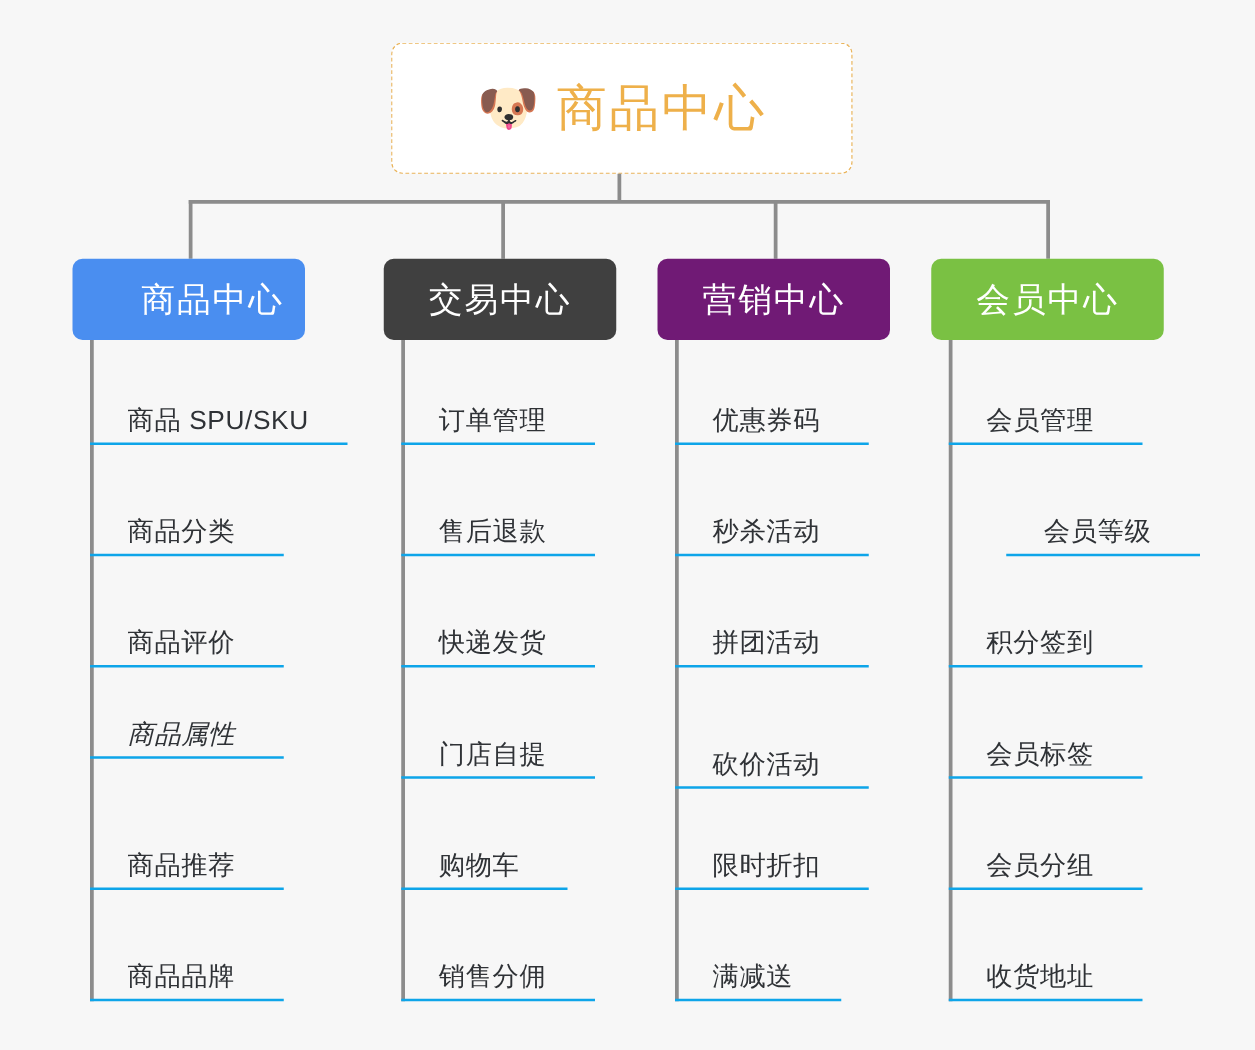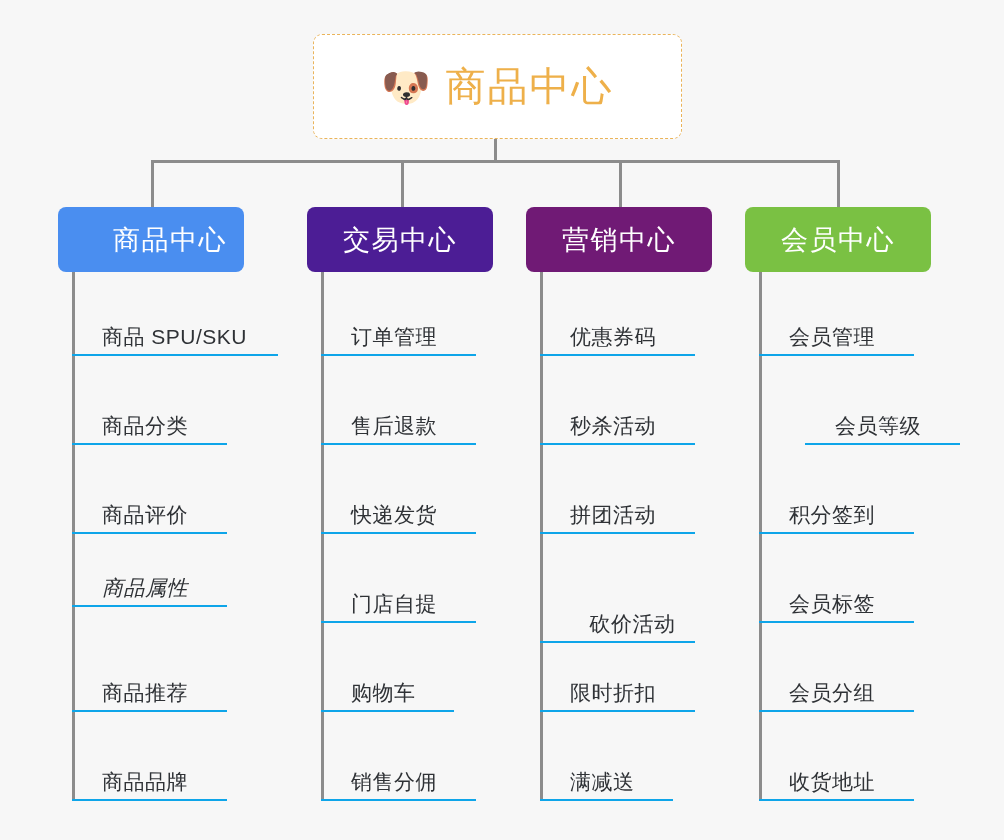--- a/index.html
+++ b/index.html
@@ -139,21 +139,21 @@
     </div>
     <div class="leaf" style="top:461px;width:155px;">
       <span class="leaf-label">商品推荐</span>
     </div>
     <div class="leaf" style="top:550px;width:155px;">
       <span class="leaf-label">商品品牌</span>
     </div>
   </div>
 
   <div class="branch" style="left:307px;">
-    <div class="branch-header" style="background: #4c1d95;">
+    <div class="branch-header" style="background: #404040;">
       <span>交易中心</span>
     </div>
     <div class="branch-trunk" style="height: 529px; background-color: rgb(140, 140, 140);"></div>
     <div class="leaf" style="top:105px;width:155px;">
       <span class="leaf-label">订单管理</span>
     </div>
     <div class="leaf" style="top:194px;width:155px;">
       <span class="leaf-label">售后退款</span>
     </div>
     <div class="leaf" style="top:283px;width:155px;">
@@ -177,21 +177,21 @@
     <div class="branch-trunk" style="height: 529px; background-color: rgb(140, 140, 140);"></div>
     <div class="leaf" style="top:105px;width:155px;">
       <span class="leaf-label">优惠券码</span>
     </div>
     <div class="leaf" style="top:194px;width:155px;">
       <span class="leaf-label">秒杀活动</span>
     </div>
     <div class="leaf" style="top:283px;width:155px;">
       <span class="leaf-label">拼团活动</span>
     </div>
-    <div class="leaf" style="top:392px;width:155px;justify-content:center;">
+    <div class="leaf" style="top:380px;width:155px;">
       <span class="leaf-label">砍价活动</span>
     </div>
     <div class="leaf" style="top:461px;width:155px;">
       <span class="leaf-label">限时折扣</span>
     </div>
     <div class="leaf" style="top:550px;width:133px;">
       <span class="leaf-label">满减送</span>
     </div>
   </div>
 

